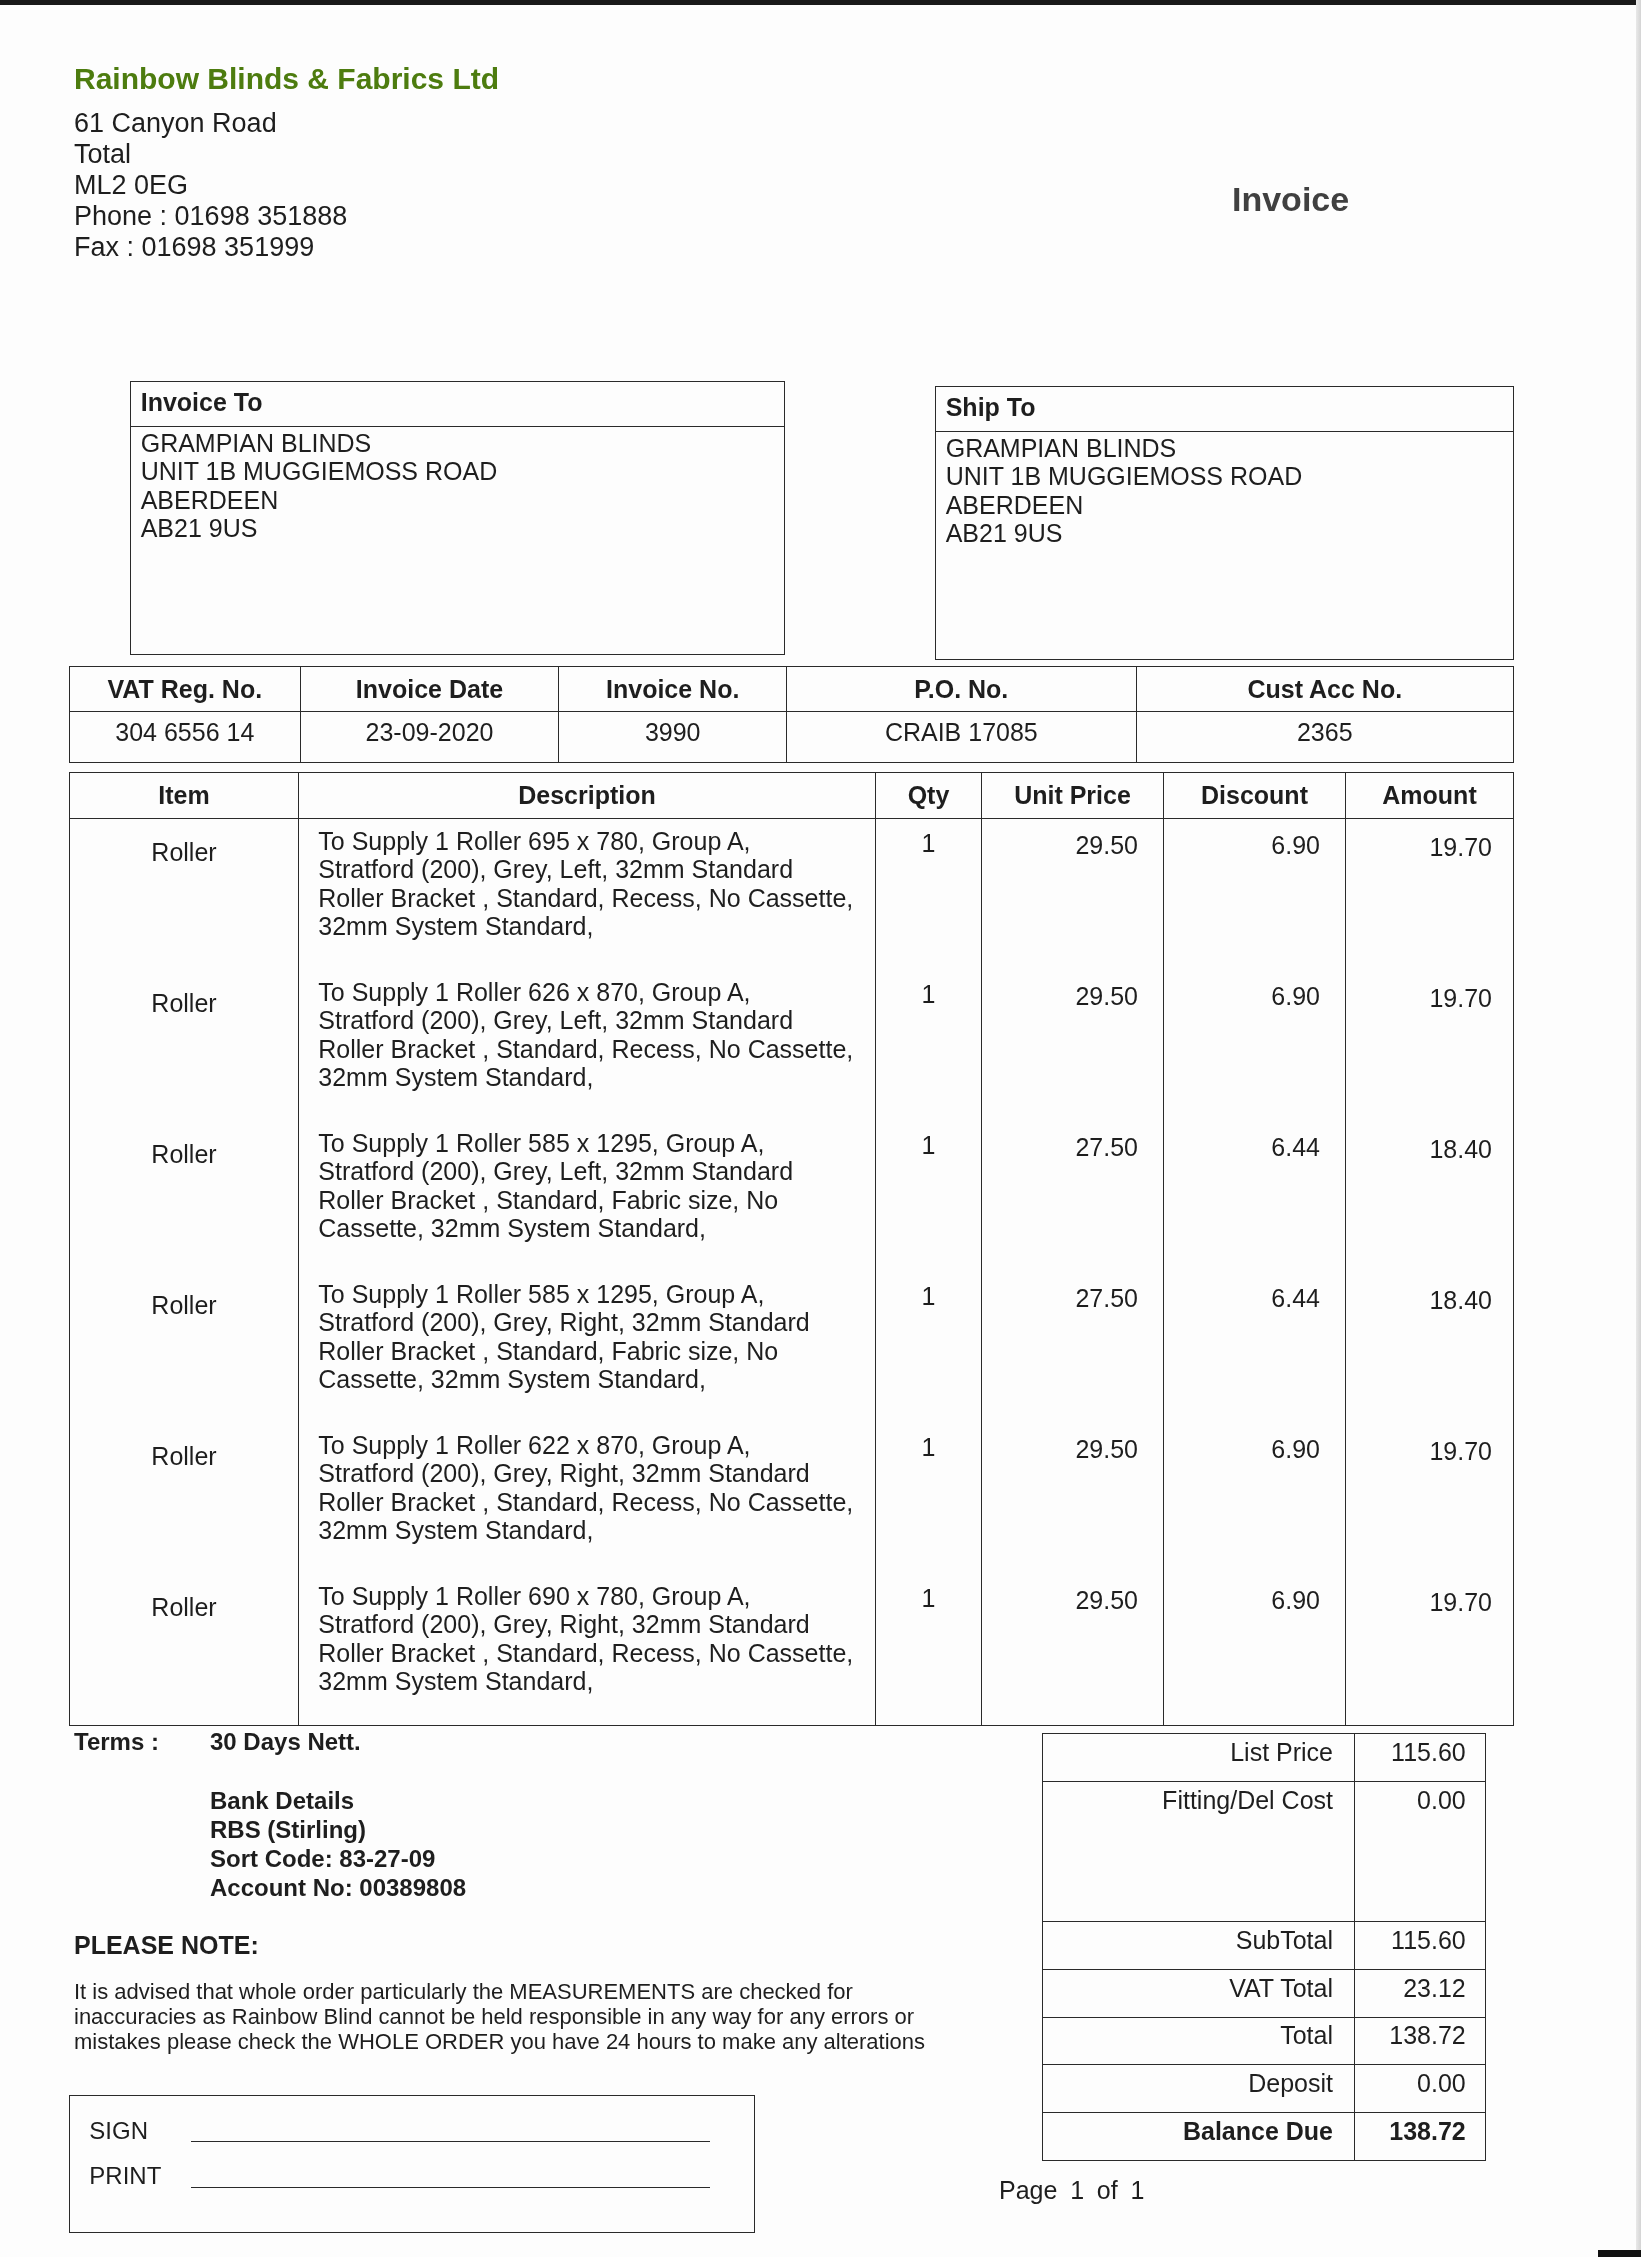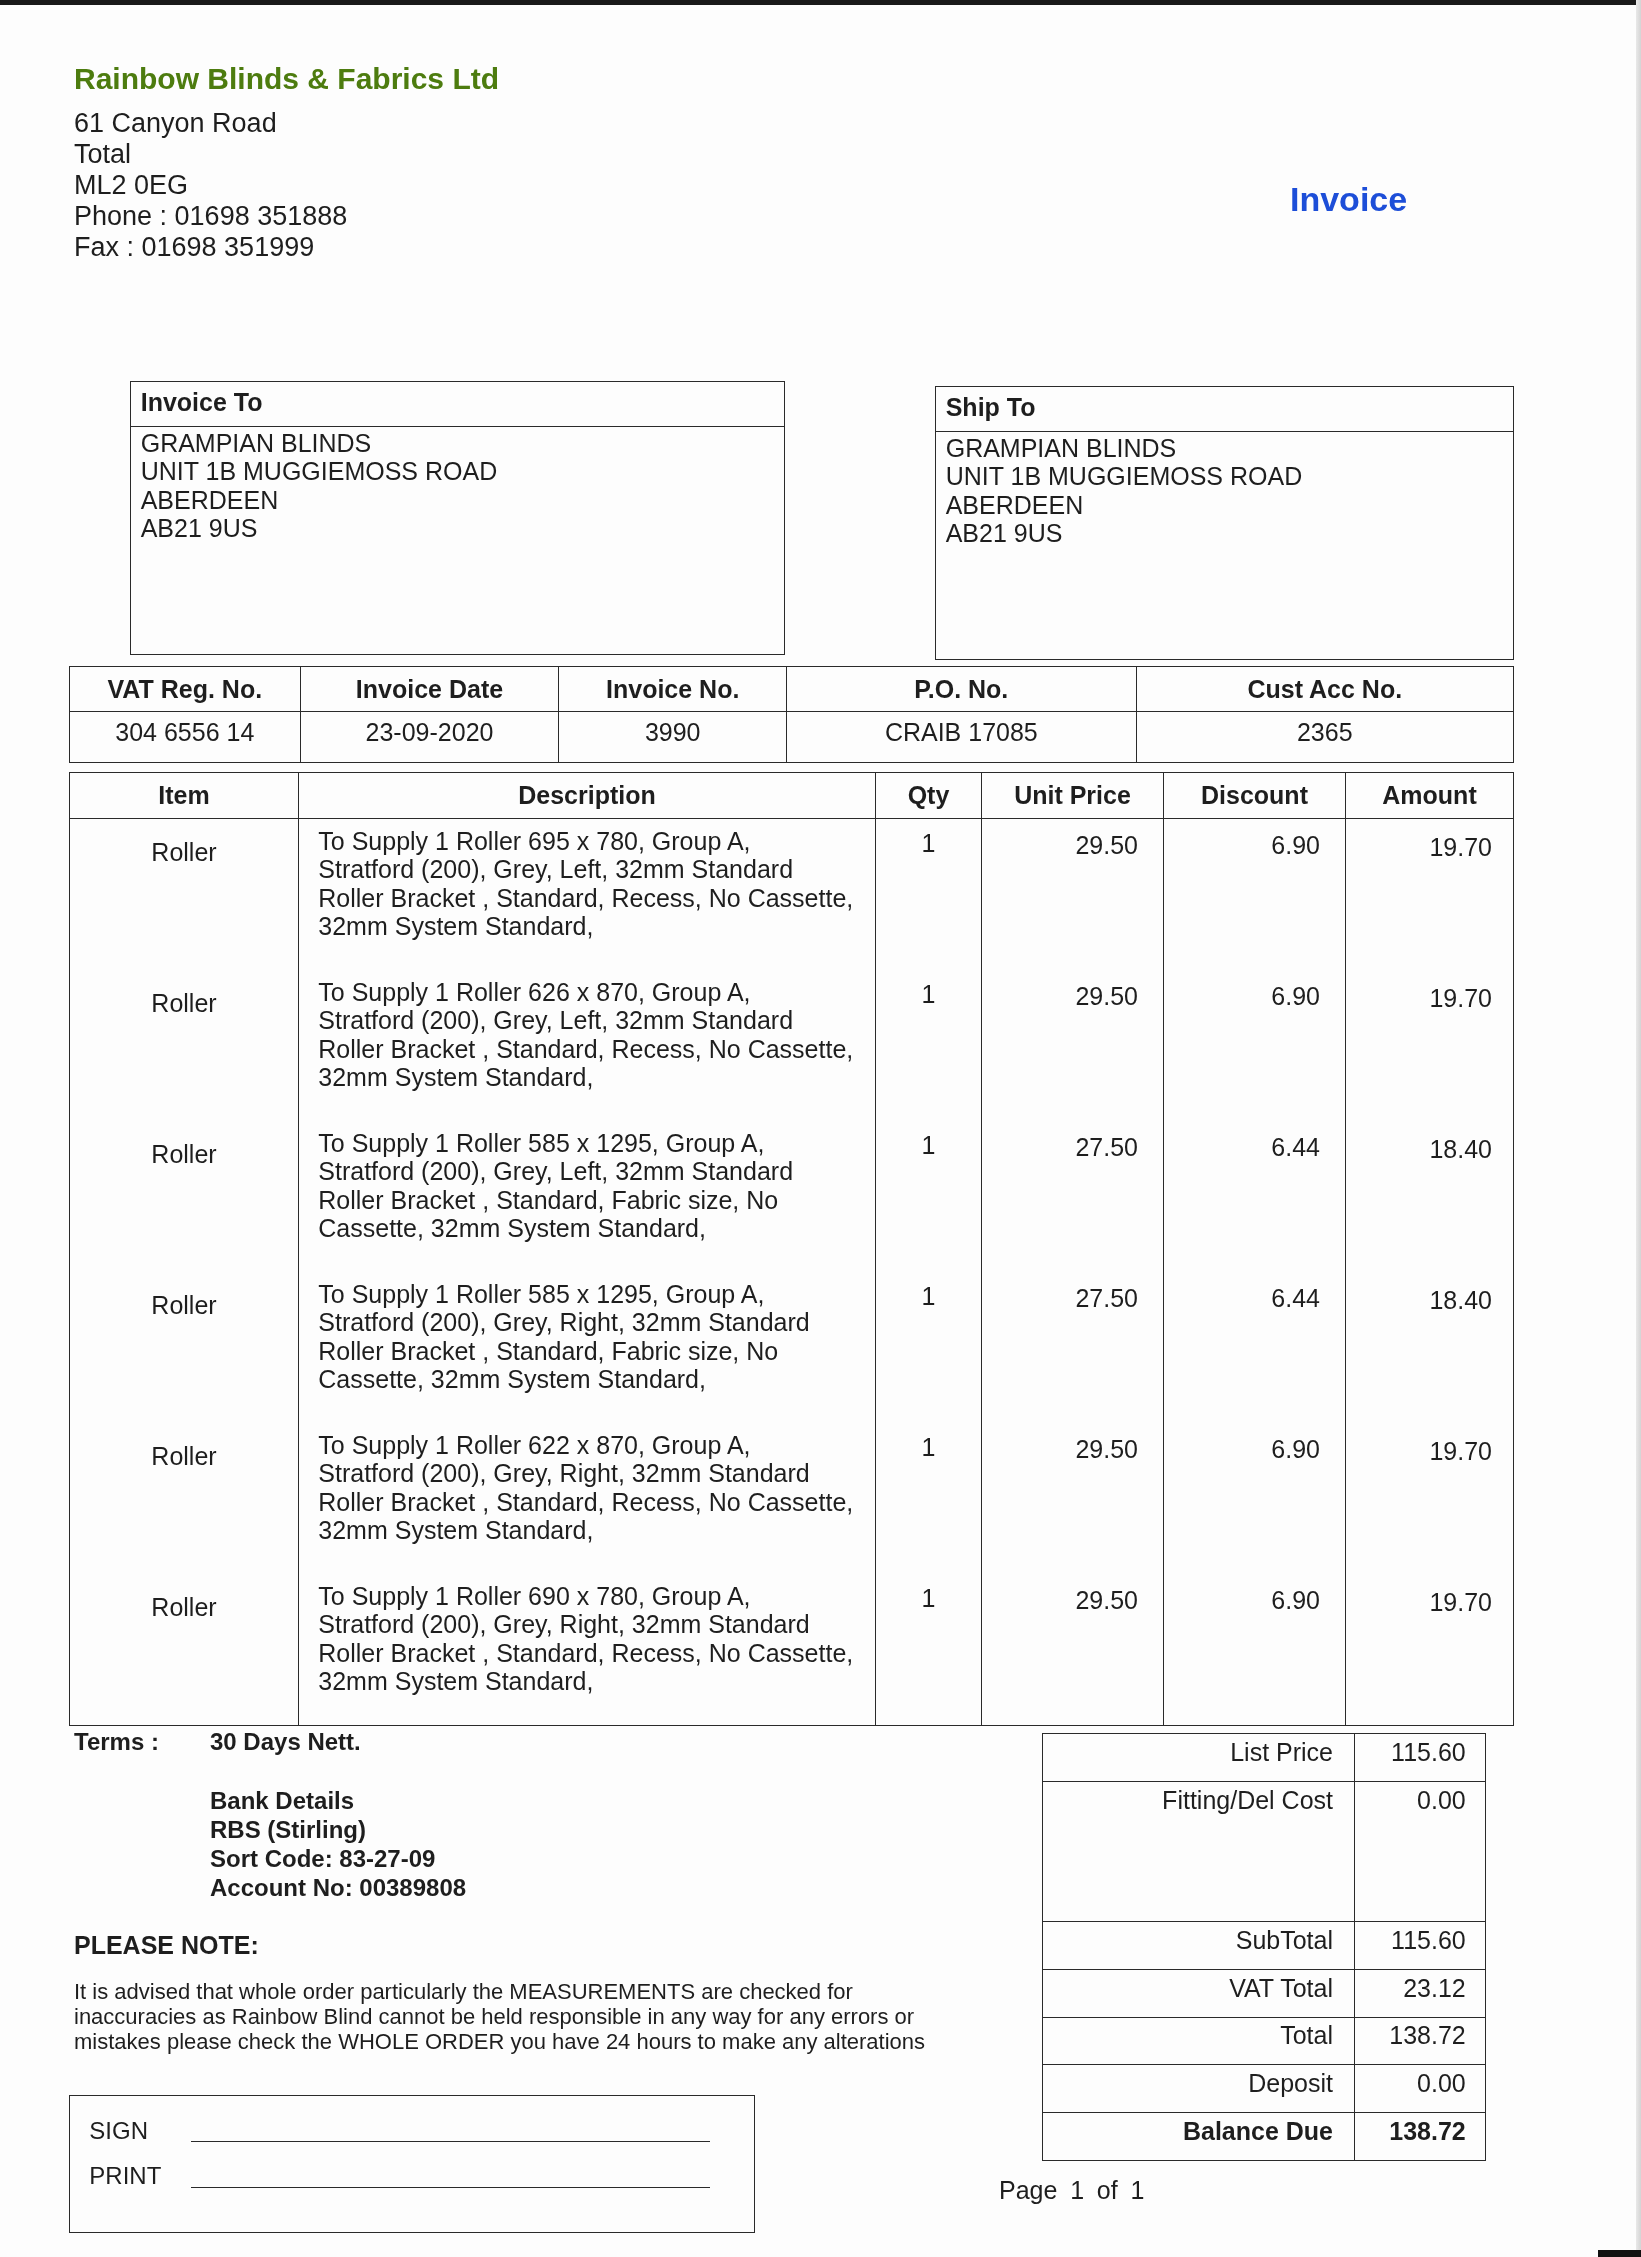--- a/index.html
+++ b/index.html
@@ -8,21 +8,21 @@
     background: #fdfdfd; color: #1e1e1e;
     font-family: "Liberation Sans", sans-serif;
   }
   .scan-top { position: absolute; left: 0; top: 0; width: 1641px; height: 4.8px; background: #1a1a1a; }
   .scan-right { position: absolute; left: 1636px; top: 0; width: 5.8px; height: 2257px; background: linear-gradient(to right, #e9e9e9, #d0d0d0); }
   .scan-bottom { position: absolute; left: 1598px; top: 2250px; width: 43px; height: 7.7px; background: #111; }
 
   .abs { position: absolute; }
   .company-name { left: 74px; top: 62px; font-size: 30px; font-weight: bold; color: #4d7c0f; }
   .company-lines { left: 74px; top: 108px; font-size: 27px; line-height: 31px; }
-  .doc-title { left: 1290px; top: 180px; font-size: 34px; font-weight: bold; color: #1d4ed8; }
+  .doc-title { left: 1232px; top: 180px; font-size: 34px; font-weight: bold; color: #404040; }
 
   .addr-box { position: absolute; border: 1.9px solid #2a2a2a; box-sizing: border-box; }
   .addr-box .head { height: 45px; border-bottom: 1.9px solid #2a2a2a; font-size: 25px; font-weight: bold; padding: 5.8px 9.7px 0 9.7px; box-sizing: border-box; }
   .addr-box .body { padding: 1.9px 9.7px 0 9.7px; font-size: 25px; line-height: 28.5px; }
   #invoice-to { left: 130px; top: 381px; width: 655px; height: 274px; }
   #ship-to { left: 935px; top: 386px; width: 579px; height: 274px; }
 
   table { border-collapse: collapse; }
   .info-table { position: absolute; left: 69px; top: 666px; width: 1445px; }
   .info-table td, .info-table th { border: 1.9px solid #2a2a2a; text-align: center; font-size: 25px; }

